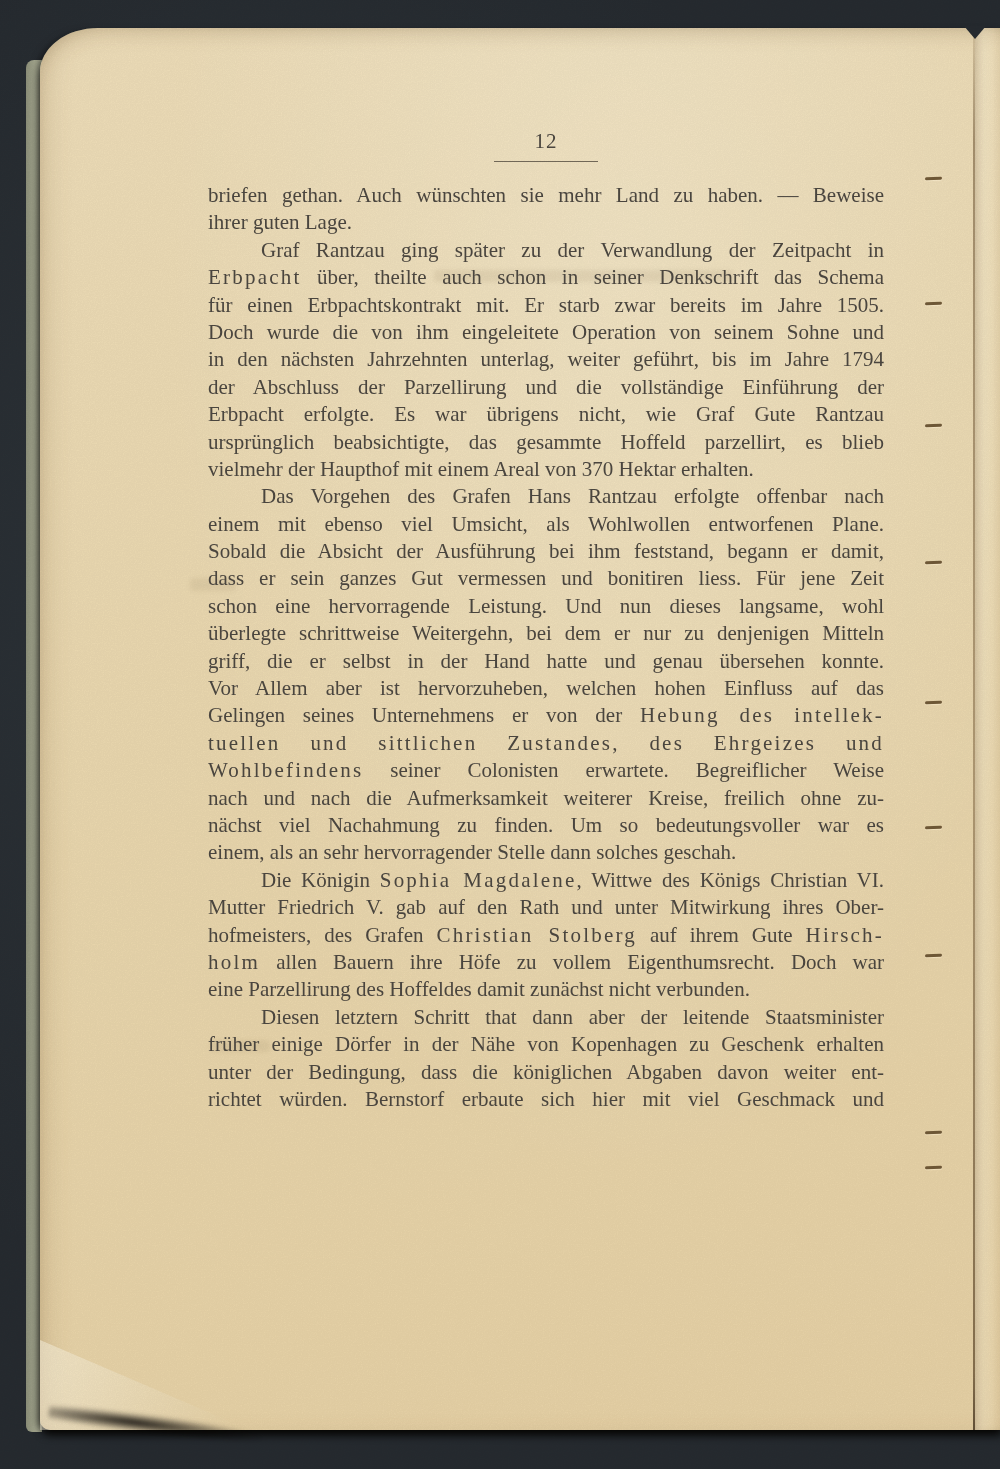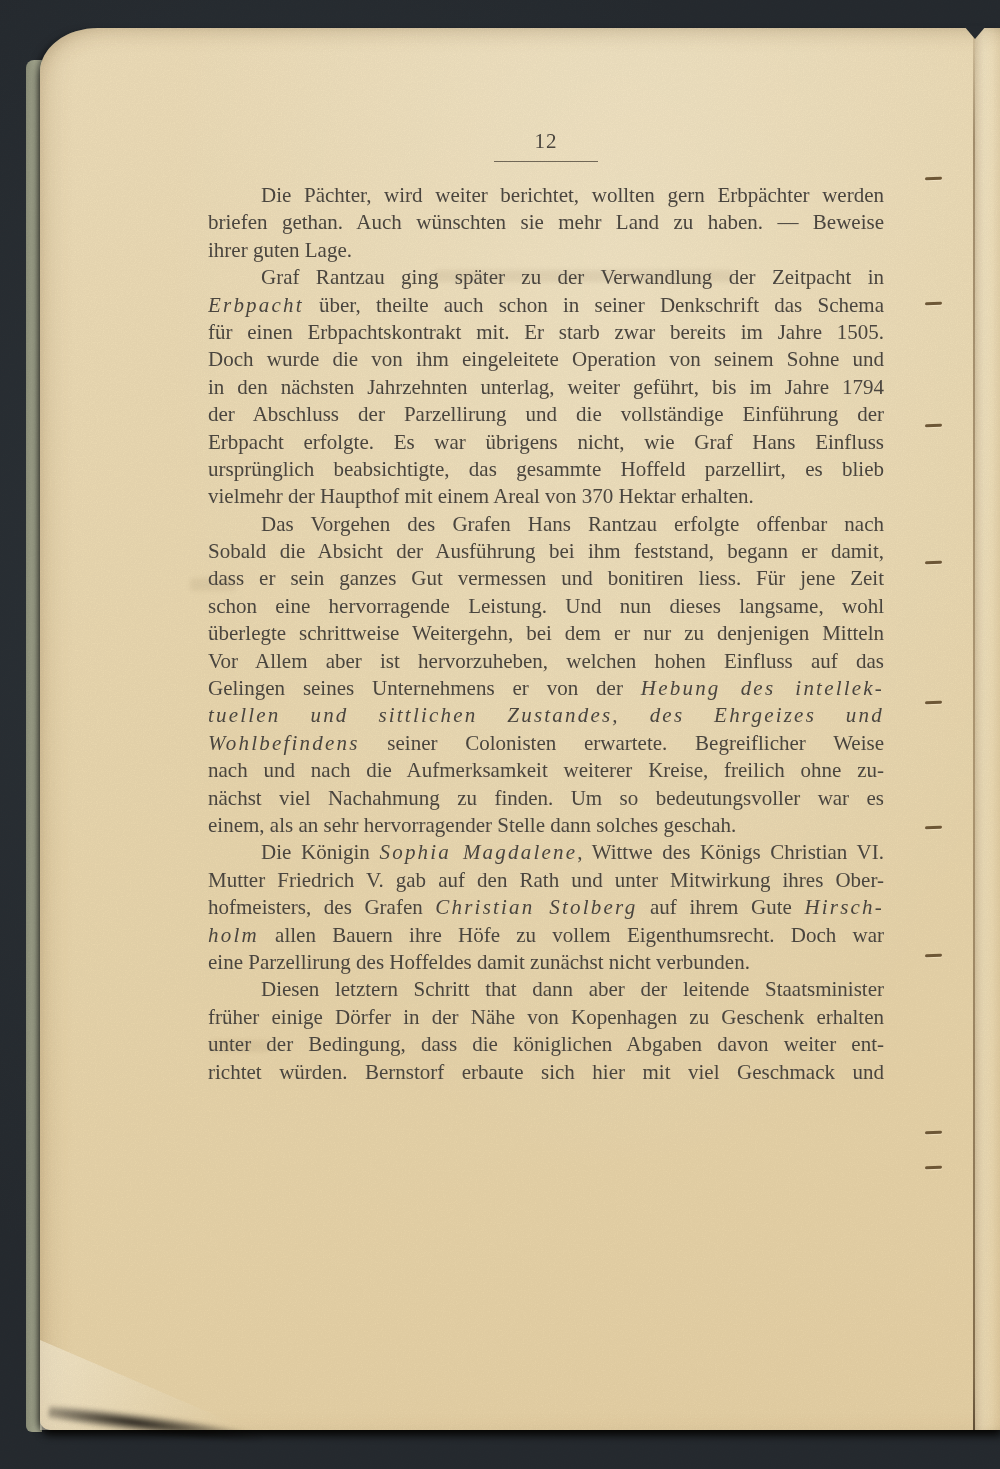--- a/index.html
+++ b/index.html
@@ -146,21 +146,20 @@
     overflow: hidden;
   }
   .line.last {
     text-align-last: left;
   }
   .line.indent {
     text-indent: 53px;
   }
   .sp {
     letter-spacing: 0.105em;
-    font-style: italic;
   }
   .grain {
     position: absolute;
     left: 0; top: 0;
     width: 100%; height: 100%;
     pointer-events: none;
     opacity: 0.35;
   }
 </style>
 </head>
@@ -179,41 +178,42 @@
 
     <div class="ghost" style="left:394px; top:242px; width:300px; height:12px;"></div>
     <div class="ghost" style="left:150px; top:550px; width:46px; height:13px;"></div>
     <div class="ghost" style="left:170px; top:1012px; width:60px; height:12px;"></div>
 
     <div class="content" style="color: rgb(78, 73, 66);">
       <div class="pagenum">12</div>
       <div class="pagenum-rule"></div>
       <div class="text-block">
           <div>
-            <div class="line indent"><span>Die Pächter, wird weiter berichtet, wollten gern Erbpächter werden</span></div>
             <div class="line"><span>briefen gethan. Auch wünschten sie mehr Land zu haben. — Beweise</span></div>
             <div class="line last"><span>ihrer guten Lage.</span></div>
           </div>
           <div>
             <div class="line indent"><span>Graf Rantzau ging später zu der Verwandlung der Zeitpacht in</span></div>
             <div class="line"><span class="sp">Erbpacht</span><span> über, theilte auch schon in seiner Denkschrift das Schema</span></div>
             <div class="line"><span>für einen Erbpachtskontrakt mit. Er starb zwar bereits im Jahre 1505.</span></div>
             <div class="line"><span>Doch wurde die von ihm eingeleitete Operation von seinem Sohne und</span></div>
             <div class="line"><span>in den nächsten Jahrzehnten unterlag, weiter geführt, bis im Jahre 1794</span></div>
             <div class="line"><span>der Abschluss der Parzellirung und die vollständige Einführung der</span></div>
-            <div class="line"><span>Erbpacht erfolgte. Es war übrigens nicht, wie Graf Hans Einfluss</span></div>
+            <div class="line"><span>Erbpacht erfolgte. Es war übrigens nicht, wie Graf Gute Rantzau</span></div>
             <div class="line"><span>ursprünglich beabsichtigte, das gesammte Hoffeld parzellirt, es blieb</span></div>
             <div class="line last"><span>vielmehr der Haupthof mit einem Areal von 370 Hektar erhalten.</span></div>
           </div>
           <div>
             <div class="line indent"><span>Das Vorgehen des Grafen Hans Rantzau erfolgte offenbar nach</span></div>
+            <div class="line"><span>einem mit ebenso viel Umsicht, als Wohlwollen entworfenen Plane.</span></div>
             <div class="line"><span>Sobald die Absicht der Ausführung bei ihm feststand, begann er damit,</span></div>
             <div class="line"><span>dass er sein ganzes Gut vermessen und bonitiren liess. Für jene Zeit</span></div>
             <div class="line"><span>schon eine hervorragende Leistung. Und nun dieses langsame, wohl</span></div>
             <div class="line"><span>überlegte schrittweise Weitergehn, bei dem er nur zu denjenigen Mitteln</span></div>
+            <div class="line"><span>griff, die er selbst in der Hand hatte und genau übersehen konnte.</span></div>
             <div class="line"><span>Vor Allem aber ist hervorzuheben, welchen hohen Einfluss auf das</span></div>
             <div class="line"><span>Gelingen seines Unternehmens er von der </span><span class="sp">Hebung des intellek-</span></div>
             <div class="line"><span class="sp">tuellen und sittlichen Zustandes, des Ehrgeizes und</span></div>
             <div class="line"><span class="sp">Wohlbefindens</span><span> seiner Colonisten erwartete. Begreiflicher Weise</span></div>
             <div class="line"><span>nach und nach die Aufmerksamkeit weiterer Kreise, freilich ohne zu-</span></div>
             <div class="line"><span>nächst viel Nachahmung zu finden. Um so bedeutungsvoller war es</span></div>
             <div class="line last"><span>einem, als an sehr hervorragender Stelle dann solches geschah.</span></div>
           </div>
           <div>
             <div class="line indent"><span>Die Königin </span><span class="sp">Sophia Magdalene</span><span>, Wittwe des Königs Christian VI.</span></div>

